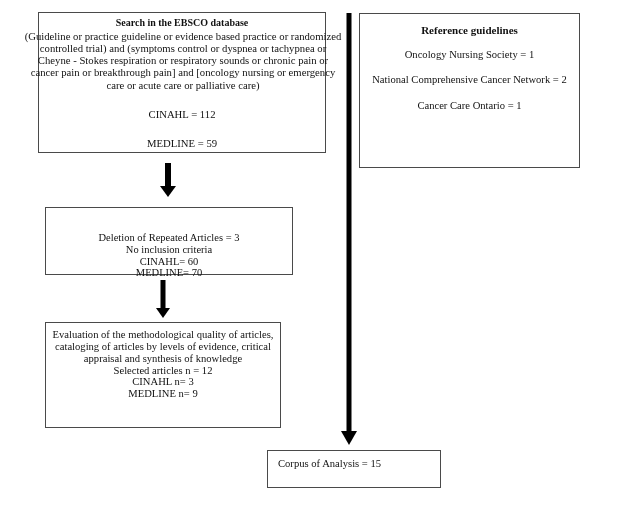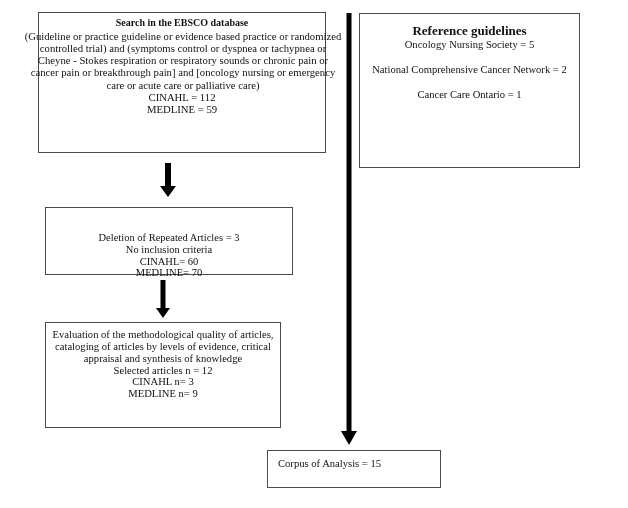--- a/index.html
+++ b/index.html
@@ -52,21 +52,21 @@
     font-size: 10.7px;
   }
   #box-search .title { font-size: 10px; margin-bottom: 2px; }
   #box-search .query {
     display: block;
     width: 318px;
     margin-left: -15px;
     white-space: normal;
     line-height: 1.13;
   }
-  #box-search .counts { margin-top: 0px; }
+  #box-search .counts { margin-top: 17px; }
 
   
   #box-deletion {
     left: 45px;
     top: 207px;
     width: 248px;
     height: 68px;
     padding-top: 24px;
     font-size: 10.5px;
   }
@@ -95,21 +95,21 @@
 
   
   #box-reference {
     left: 359px;
     top: 13px;
     width: 221px;
     height: 155px;
     padding-top: 10px;
     font-size: 10.6px;
   }
-  #box-reference .title { font-size: 13px; }
+  #box-reference .title { font-size: 11px; margin-bottom: 13px; }
   #box-reference .entry {
     display: block;
     margin-bottom: 13px;
     line-height: 1.15;
   }
 
   
   .arrow {
     position: absolute;
   }
@@ -178,21 +178,21 @@
 
   <div class="box" id="box-evaluation">
     <span>Evaluation of the methodological quality of articles, cataloging of articles by levels of evidence, critical appraisal and synthesis of knowledge</span>
     <span class="line">Selected articles n = 12</span>
     <span class="line">CINAHL n= 3</span>
     <span class="line">MEDLINE n= 9</span>
   </div>
 
   <div class="box" id="box-reference">
     <span class="title">Reference guidelines</span>
-    <span class="entry">Oncology Nursing Society = 5</span>
+    <span class="entry">Oncology Nursing Society = 1</span>
     <span class="entry">National Comprehensive Cancer Network = 2</span>
     <span class="entry">Cancer Care Ontario = 1</span>
   </div>
 
   <div class="arrow" id="arrow-long">
     <span class="shaft"></span>
     <span class="head"></span>
   </div>
 
   <div class="box" id="box-corpus">

